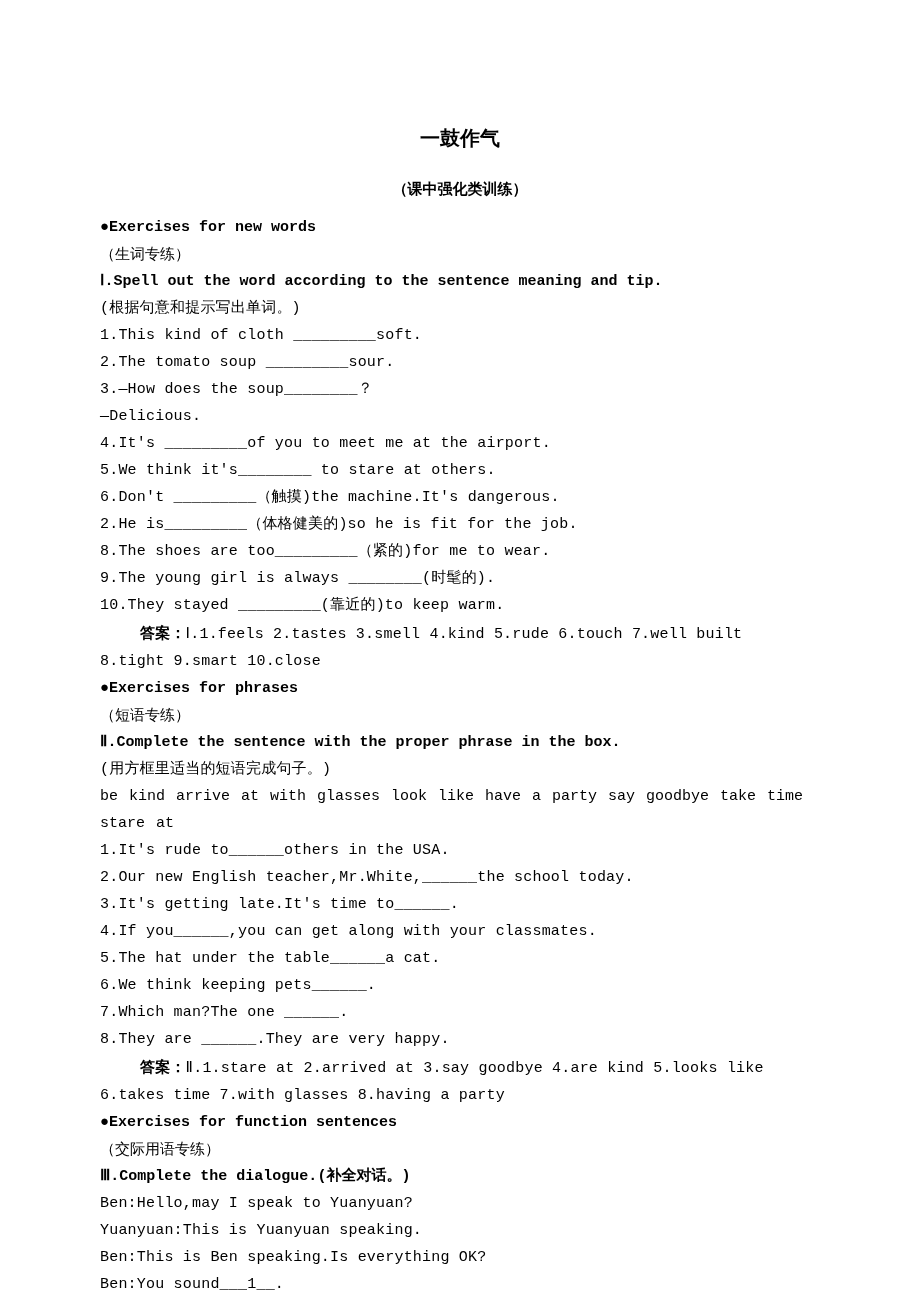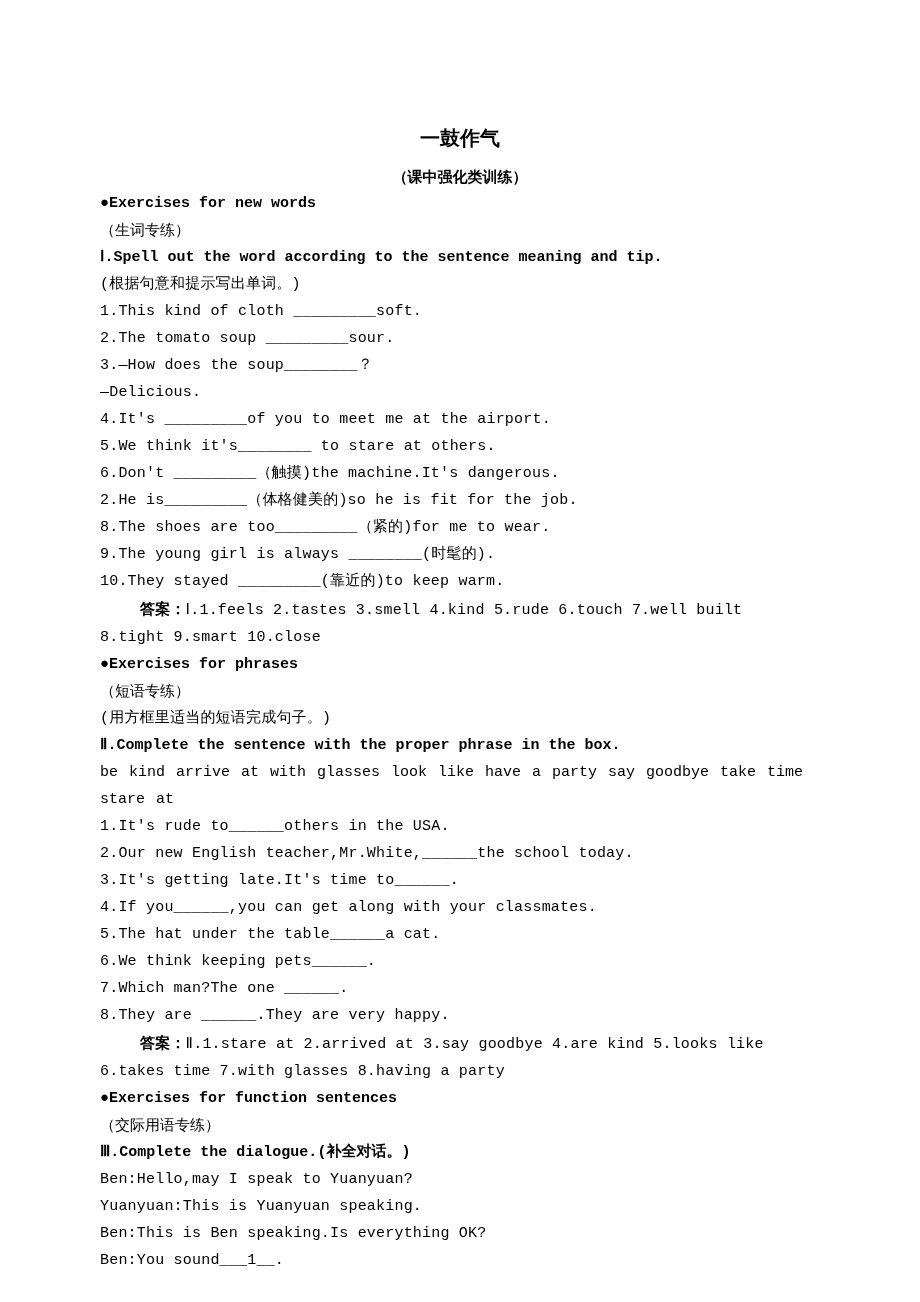--- a/index.html
+++ b/index.html
@@ -15,28 +15,28 @@
   .page {
     padding: 120px 100px 60px 100px;
     box-sizing: border-box;
     width: 920px;
   }
   .title {
     text-align: center;
     font-weight: bold;
     font-size: 20px;
     font-family: "SimHei", "黑体", sans-serif;
-    margin-bottom: 7px;
+    margin-bottom: 19px;
   }
   .subtitle {
     text-align: center;
     font-weight: bold;
     font-size: 15px;
     font-family: "SimHei", "黑体", sans-serif;
-    margin-bottom: 0;
+    margin-bottom: 12px;
   }
   .section-head {
     font-weight: bold;
     font-family: "Courier New", "SimHei", monospace;
   }
   .note {
     font-family: "SimSun", "宋体", serif;
   }
   .instr {
     font-weight: bold;
@@ -80,22 +80,22 @@
   <p class="line mono">8.The shoes are too_________（紧的)for me to wear.</p>
   <p class="line mono">9.The young girl is always ________(时髦的).</p>
   <p class="line mono">10.They stayed _________(靠近的)to keep warm.</p>
   <p class="line mono justify">
     <span class="answer-label">答案：</span><span>Ⅰ.1.feels  2.tastes  3.smell  4.kind  5.rude  6.touch   7.well  built</span>
   </p>
   <p class="line mono">8.tight  9.smart  10.close</p>
 
   <p class="line section-head">●Exercises for phrases</p>
   <p class="line note">（短语专练）</p>
+  <p class="line instr">Ⅱ.Complete the sentence with the proper phrase in the box.</p>
   <p class="line mono">(用方框里适当的短语完成句子。)</p>
-  <p class="line instr">Ⅱ.Complete the sentence with the proper phrase in the box.</p>
   <p class="line phrase-box">be kind  arrive at  with glasses  look like  have a party  say goodbye  take  time</p>
   <p class="line phrase-box">stare at</p>
   <p class="line mono">1.It's rude to______others in the USA.</p>
   <p class="line mono">2.Our new English teacher,Mr.White,______the school today.</p>
   <p class="line mono">3.It's getting late.It's time to______.</p>
   <p class="line mono">4.If you______,you can get along with your classmates.</p>
   <p class="line mono">5.The hat under the table______a cat.</p>
   <p class="line mono">6.We think keeping pets______.</p>
   <p class="line mono">7.Which man?The one ______.</p>
   <p class="line mono">8.They are ______.They are very happy.</p>

